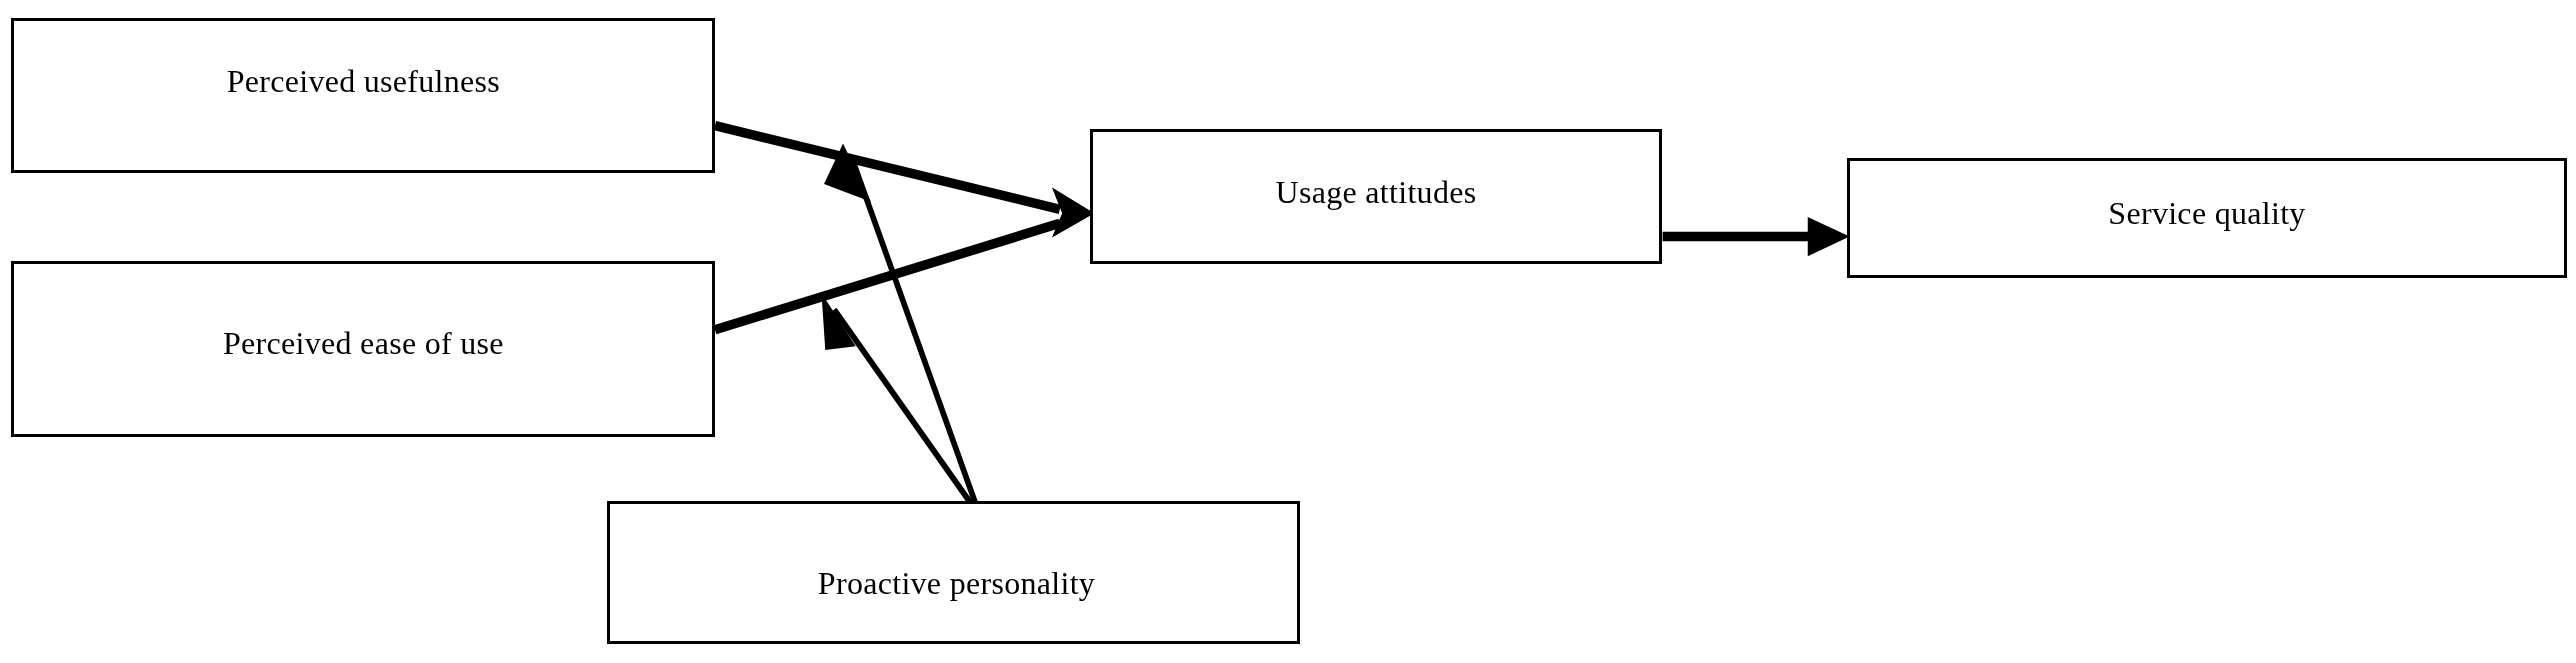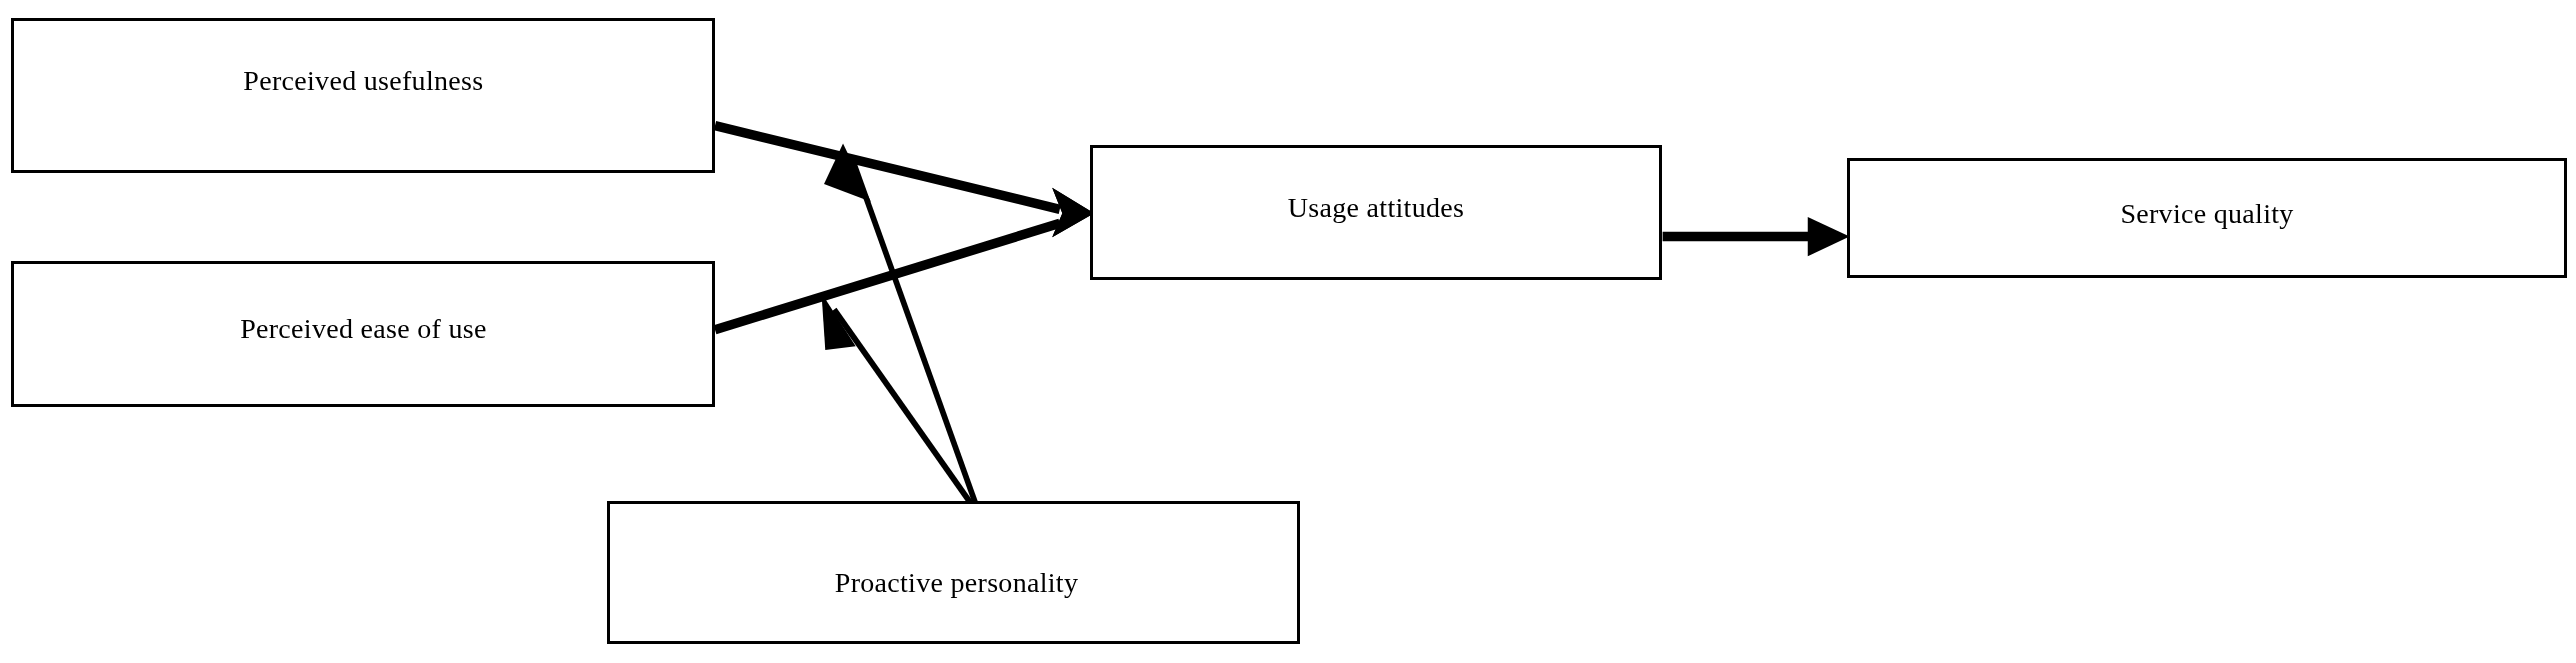--- a/index.html
+++ b/index.html
@@ -32,35 +32,35 @@
     background: #ffffff;
     border: 3.8px solid #000000;
     display: flex;
     align-items: center;
     justify-content: center;
     z-index: 2;
   }
   .node-label {
     font-family: "Liberation Serif", "DejaVu Serif", serif;
     color: #000000;
-    font-size: 28px;
+    font-size: 32px;
     line-height: 1.1;
     letter-spacing: 0.3px;
     white-space: nowrap;
     text-align: center;
   }
   
   #node-perceived-usefulness {
     left: 11.4px;  top: 18px;  width: 704px; height: 155px;
   }
   #node-perceived-ease-of-use {
-    left: 11.4px;  top: 261px; width: 704px; height: 146px;
+    left: 11.4px;  top: 261px; width: 704px; height: 176px;
   }
   #node-usage-attitudes {
-    left: 1090px; top: 145px; width: 572px;  height: 135px;
+    left: 1090px; top: 129px; width: 572px;  height: 135px;
   }
   #node-service-quality {
     left: 1847px; top: 158px; width: 720px; height: 120px;
   }
   #node-proactive-personality {
     left: 607px;  top: 501px; width: 693px; height: 143px;
   }
   
   #node-perceived-usefulness .node-label { transform: translateY(-14px); }
   #node-perceived-ease-of-use .node-label { transform: translateY(-5px); }

